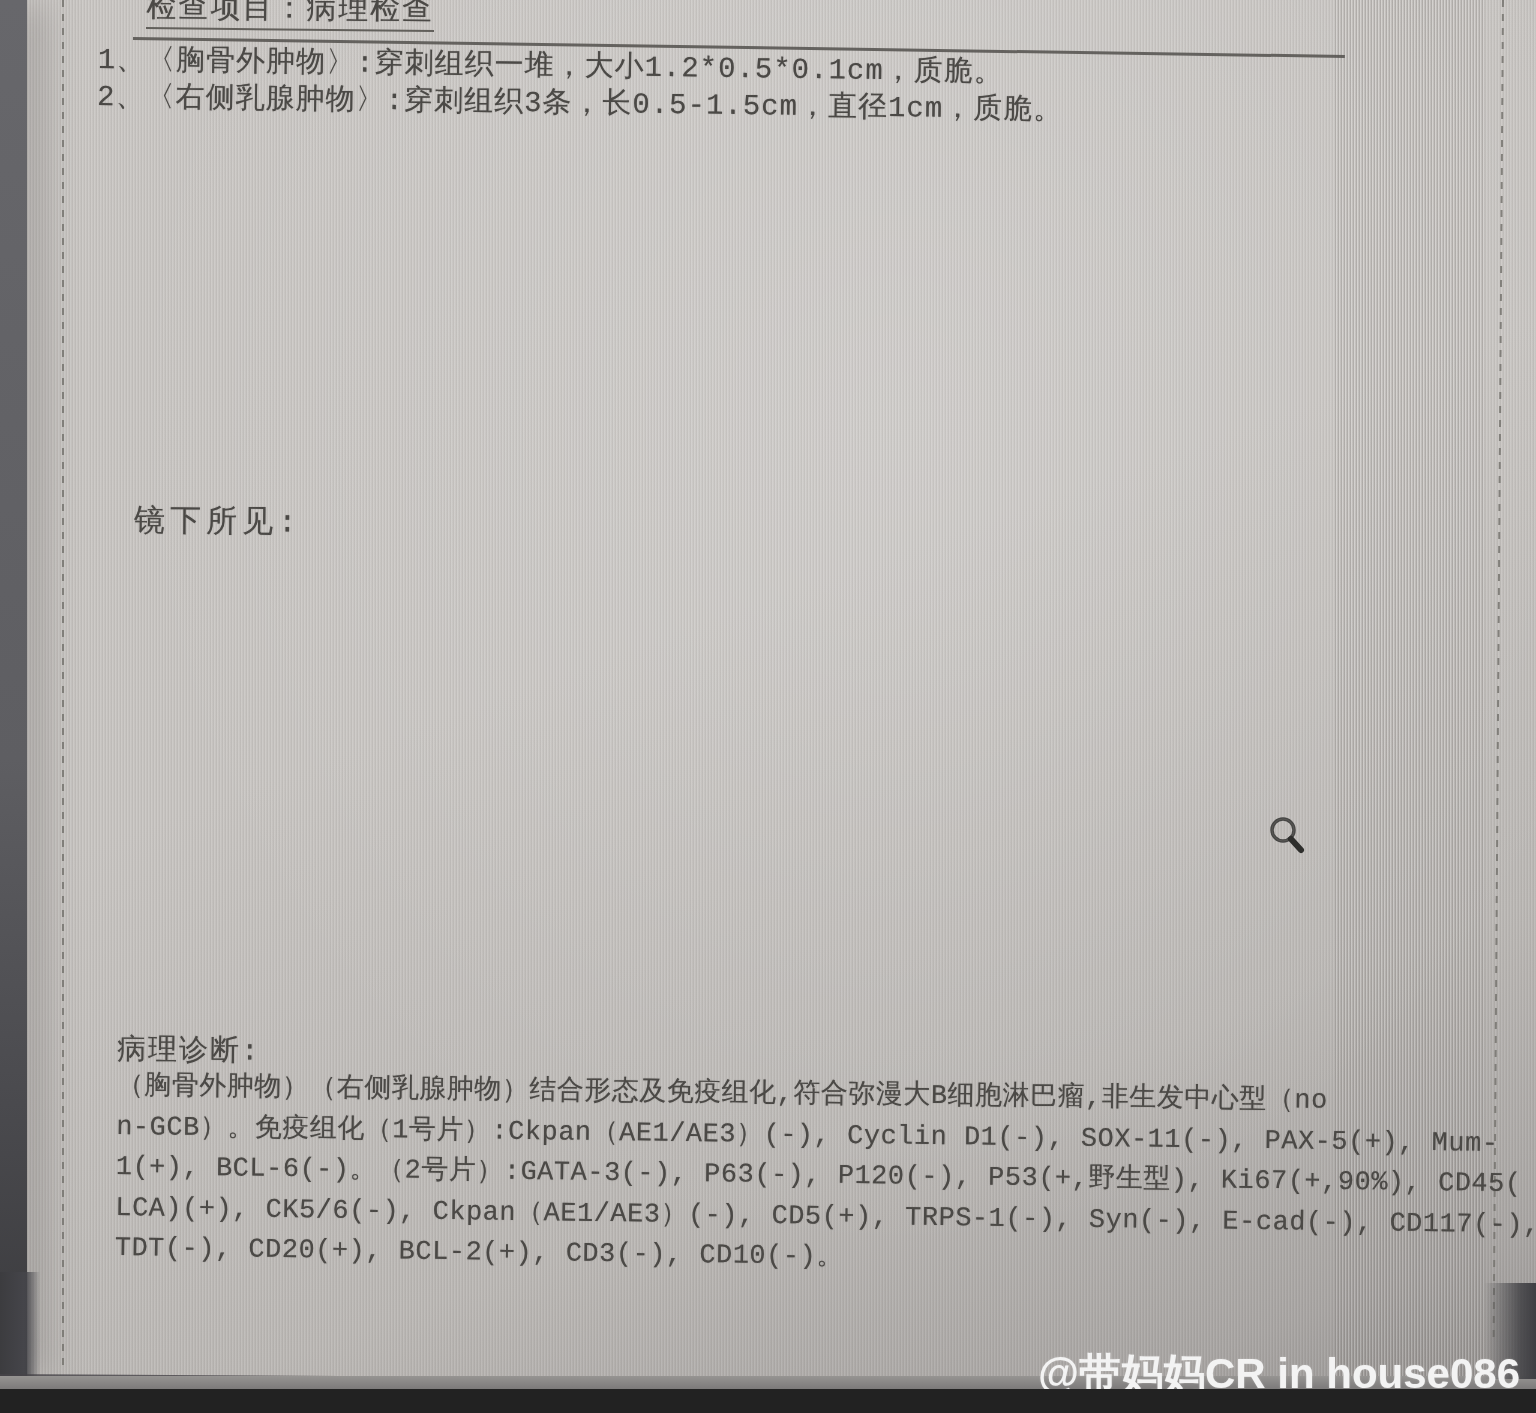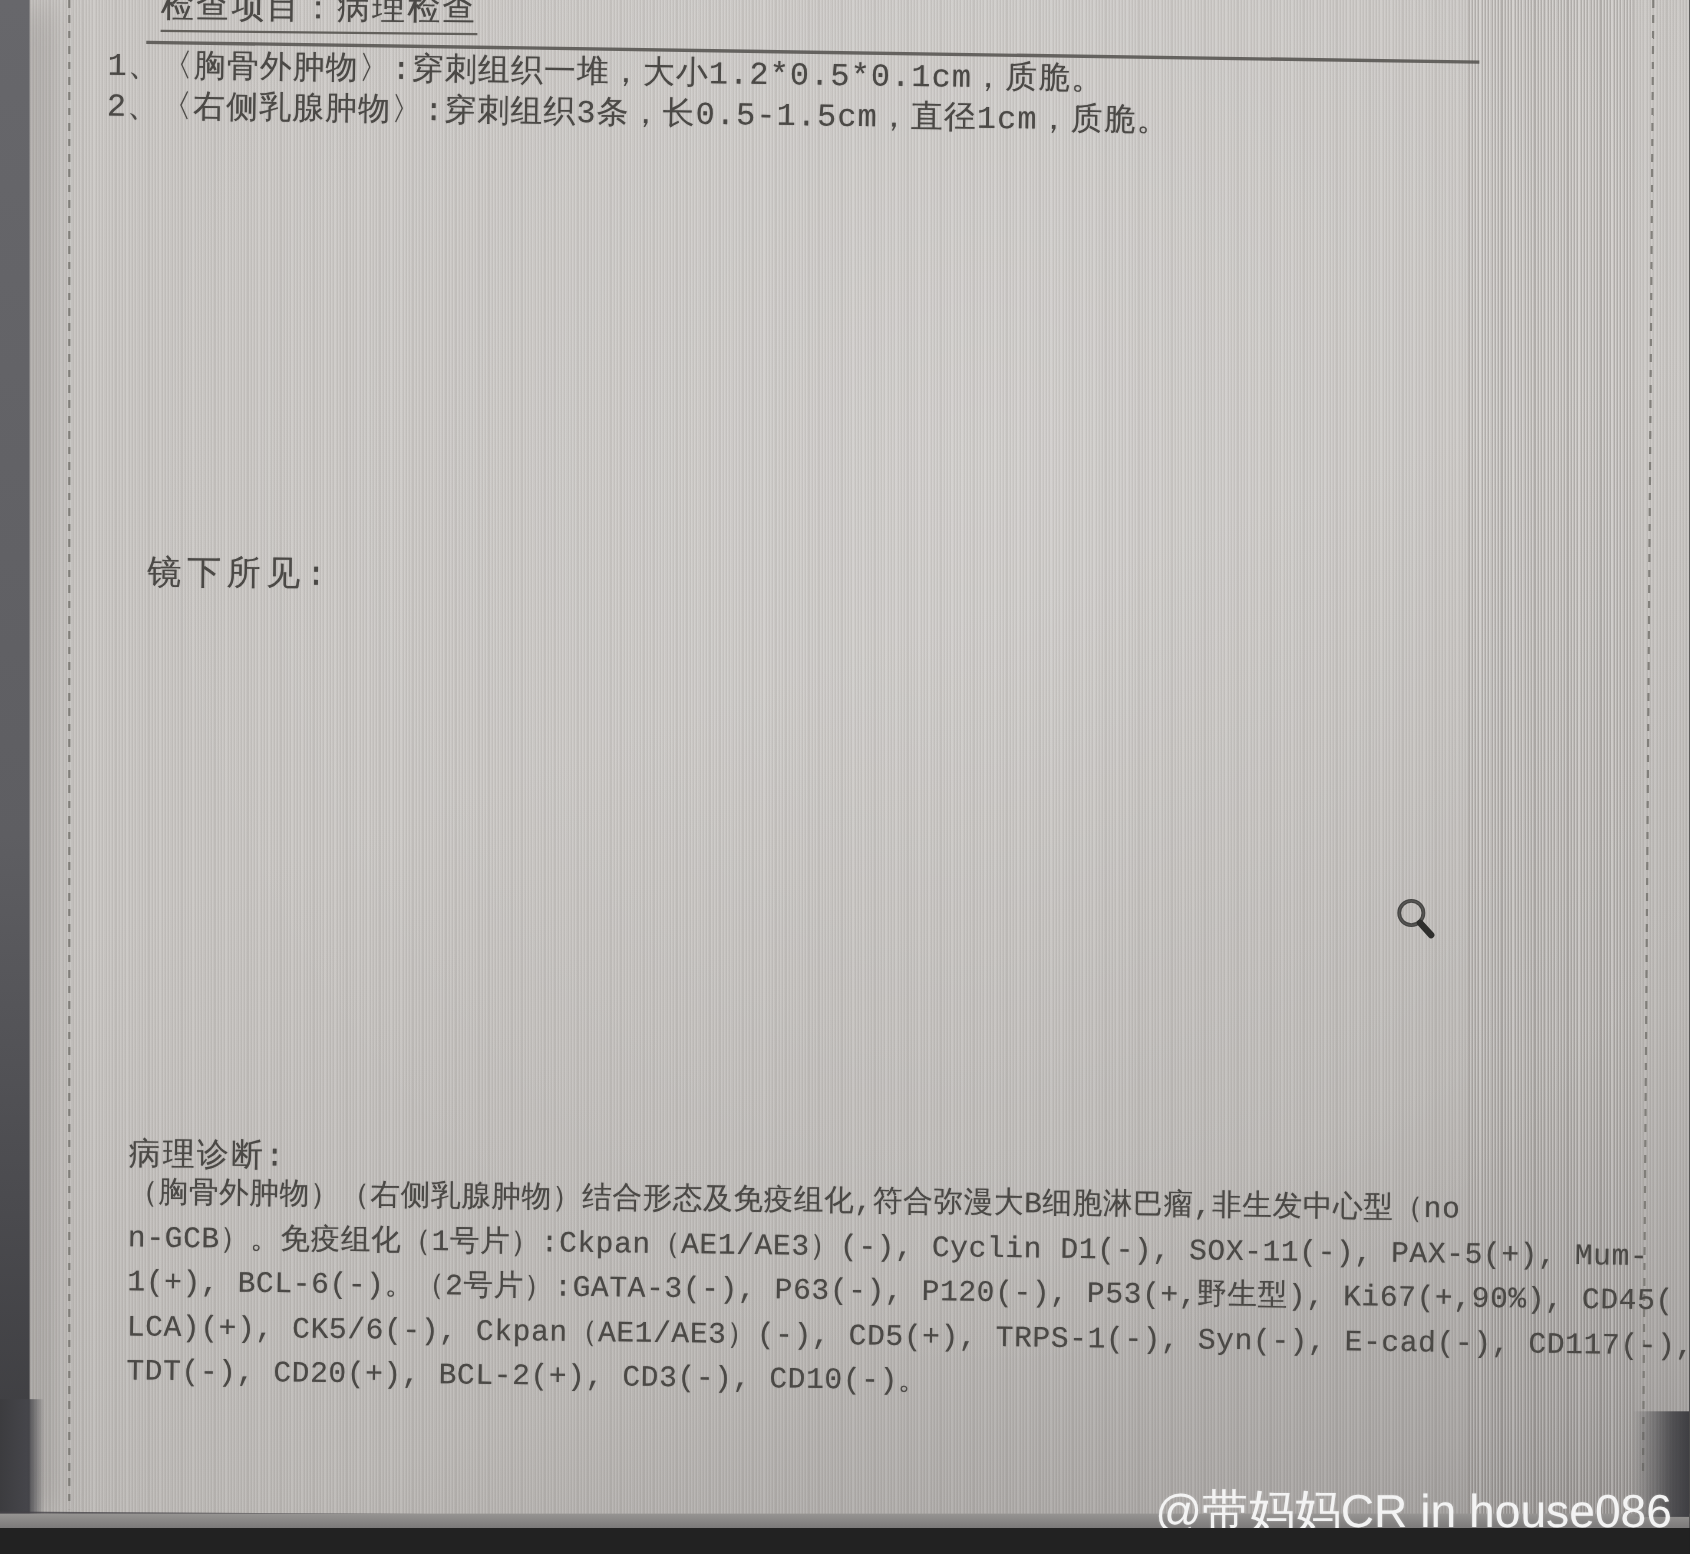--- a/index.html
+++ b/index.html
@@ -75,21 +75,21 @@
     position:absolute;left:0;top:1402px;width:1536px;height:2px;
     background:rgba(40,40,44,0.75);transform:rotate(0.25deg);transform-origin:0 0;
   }
   .corner-dark-right{
     position:absolute;right:0;top:1283px;width:52px;height:96px;
     background:linear-gradient(90deg,rgba(60,60,64,0) 0%,rgba(60,60,64,0.8) 70%,#3e3e42 100%);
   }
   .watermark{
     position:absolute;right:16px;top:1346px;
     font-family:"Liberation Sans","DejaVu Sans",sans-serif;
-    font-size:42px;font-weight:400;color:#f3f3f3;
+    font-size:42px;font-weight:700;color:#f3f3f3;
     text-shadow:0 0 2px rgba(255,255,255,0.3);
     white-space:nowrap;
   }
 </style>
 </head>
 <body>
 
 <div id="screen">
 
   <div class="scanlines"></div>

